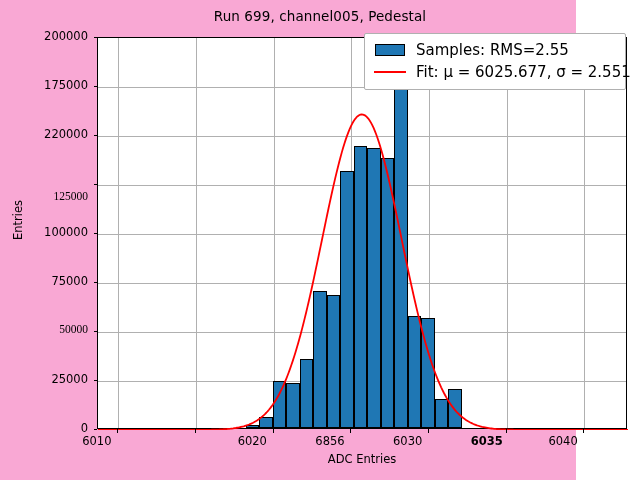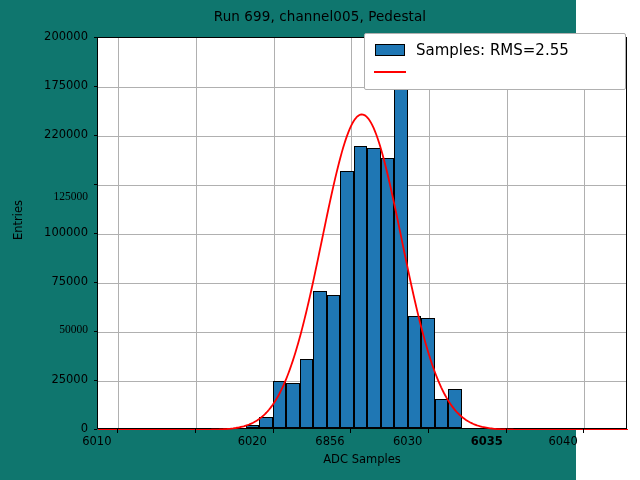--- a/index.html
+++ b/index.html
@@ -1,18 +1,18 @@
 <!DOCTYPE html>
 <html><head>
 <meta charset="utf-8">
 <style>
   html,body{margin:0;padding:0;}
   body{width:640px;height:480px;background:#ffffff;
        font-family:"DejaVu Sans",sans-serif;overflow:hidden;}
-  #figure{position:relative;width:576px;height:480px;background:#0f766e;}
+  #figure{position:relative;width:576px;height:480px;background:#f9a8d4;}
 
   #title{position:absolute;left:0;top:8px;width:640px;text-align:center;
          font-size:13.5px;color:#000;letter-spacing:0.1px;}
 
   
   #axes{position:absolute;left:97px;top:37px;width:530px;height:392px;
         border:1.1px solid #000;box-sizing:border-box;background:#fff;}
 
   .gridv,.gridh{position:absolute;background:#b0b0b0;}
   .gridv{width:1px;top:0;bottom:0;}
@@ -124,30 +124,31 @@
       <div class="ticky" style="top: 184px;"></div>
       <div class="ylab" style="top: 198px; font-family: Liberation Serif, serif;">125000</div>
       <div class="ticky" style="top: 135px;"></div>
       <div class="ylab" style="top: 135px;">220000</div>
       <div class="ticky" style="top: 86px;"></div>
       <div class="ylab" style="top: 86px;">175000</div>
       <div class="ticky" style="top: 37px;"></div>
       <div class="ylab" style="top: 37px;">200000</div>
     </div>
 
-  <div id="xaxis-title">ADC Samples</div>
+  <div id="xaxis-title">ADC Entries</div>
   <div id="yaxis-title">Entries</div>
 
   <div id="legend">
     <div class="legrow">
       <span class="legkey">
           <span class="swatch"></span>
         </span>
       <span class="legtext">Samples: RMS=2.55</span>
     </div>
     <div class="legrow">
       <span class="legkey">
           <span class="linekey"></span>
         </span>
+      <span class="legtext">Fit: μ = 6025.677, σ = 2.551</span>
     </div>
   </div>
 
 </div>
 
 </body></html>

